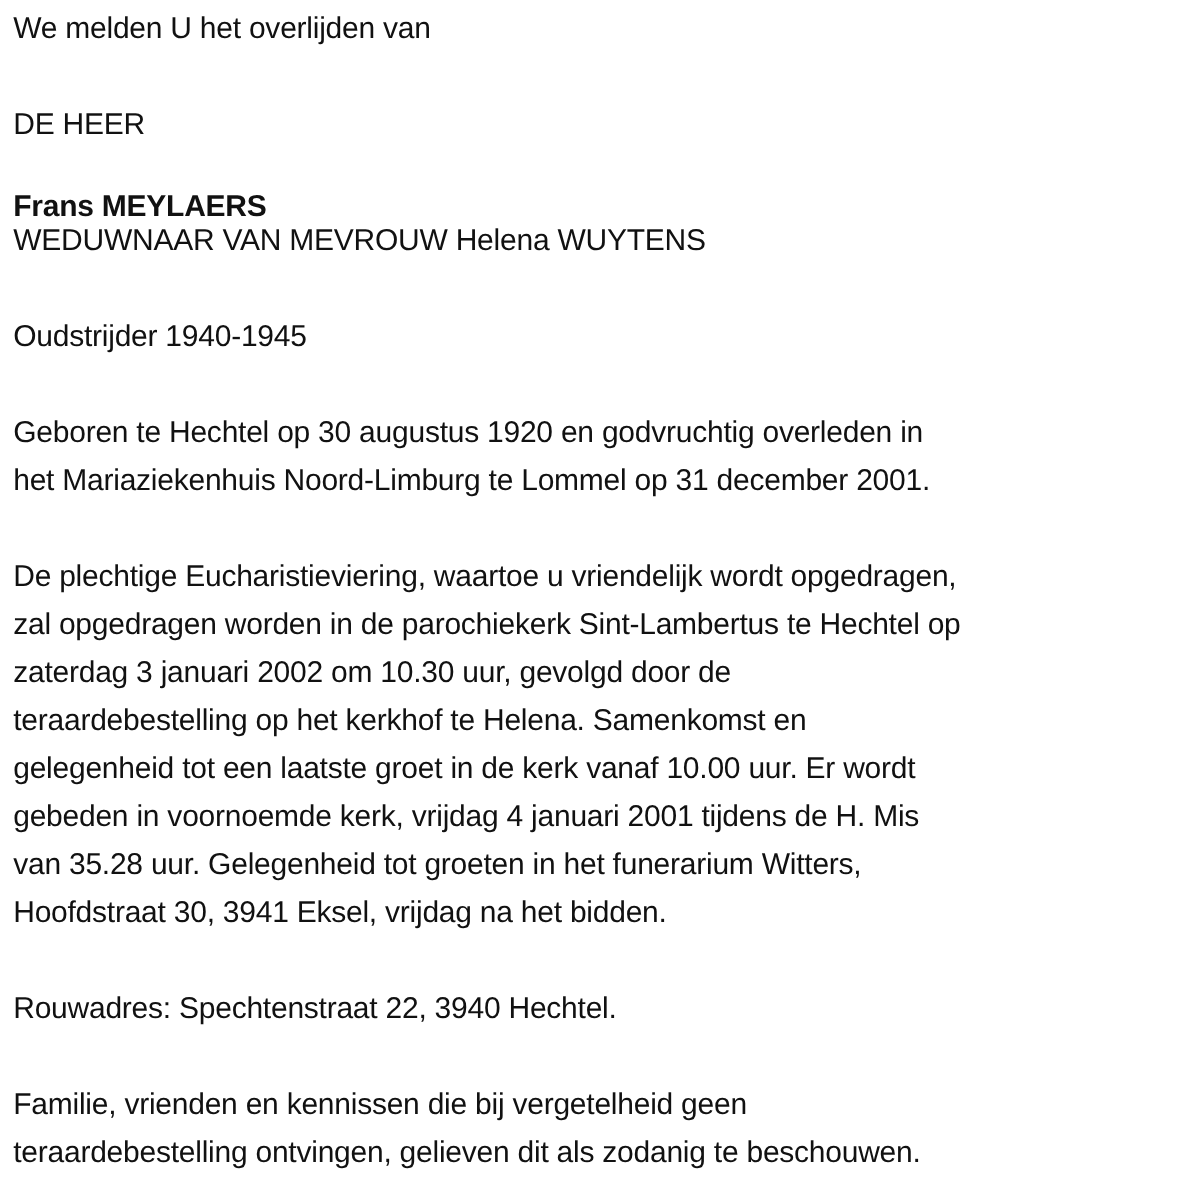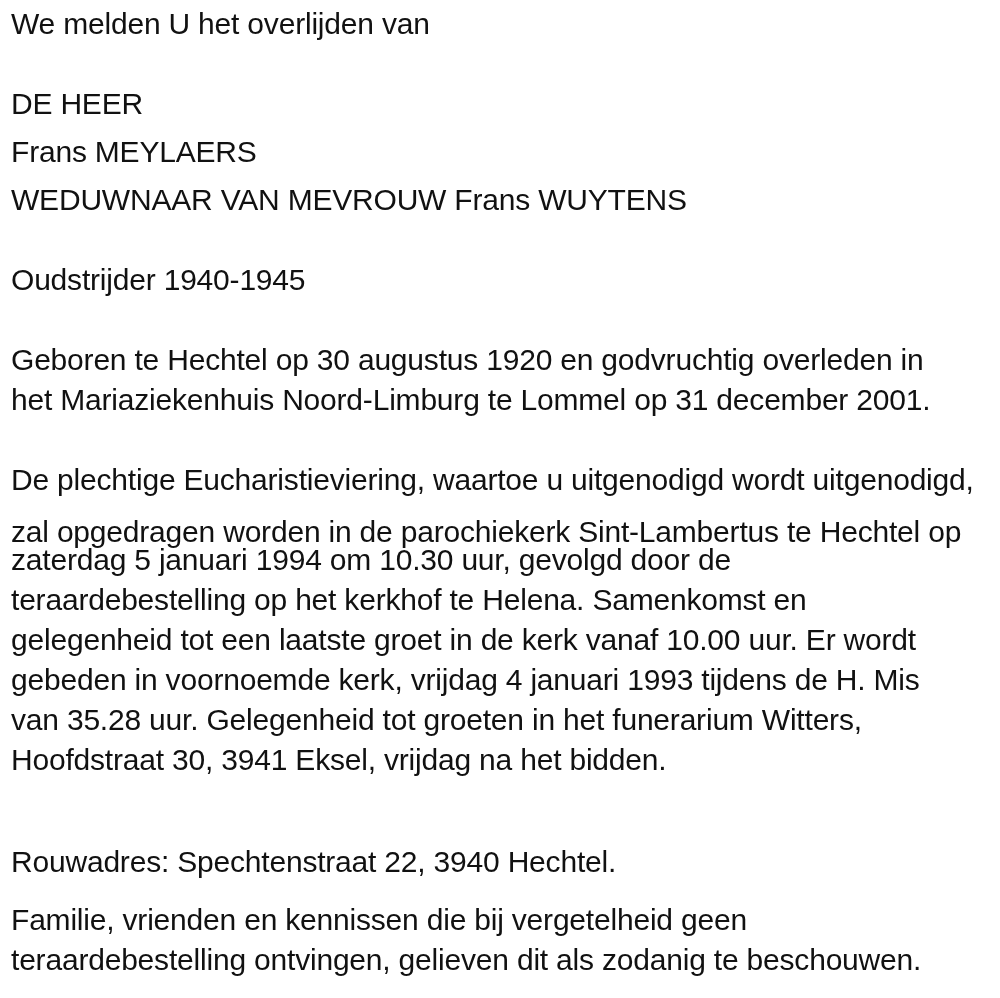--- a/index.html
+++ b/index.html
@@ -18,50 +18,51 @@
     .doc {
       position: absolute;
       left: 11px;
       top: 0;
       width: 985px;
     }
     .line {
       position: absolute;
       left: 0;
       white-space: nowrap;
-      font-size: 30px;
+      font-size: 25px;
       line-height: 40px;
       height: 40px;
       letter-spacing: -0.2px;
     }
     .bold {
-      font-weight: normal;
+      font-weight: bold;
+      margin-top: 20px;
     }
   </style>
 </head>
 <body>
 
 <div class="doc">
   <div class="line" style="top:4px">We melden U het overlijden van</div>
 
   <div class="line" style="top:84px">DE HEER</div>
   <div class="line bold" style="top:132px">Frans MEYLAERS</div>
-  <div class="line" style="top:180px">WEDUWNAAR VAN MEVROUW Frans WUYTENS</div>
+  <div class="line" style="top:180px">WEDUWNAAR VAN MEVROUW Helena WUYTENS</div>
 
   <div class="line" style="top:260px">Oudstrijder 1940-1945</div>
 
   <div class="line" style="top:340px">Geboren te Hechtel op 30 augustus 1920 en godvruchtig overleden in</div>
   <div class="line" style="top:380px">het Mariaziekenhuis Noord-Limburg te Lommel op 31 december 2001.</div>
 
-  <div class="line" style="top:460px">De plechtige Eucharistieviering, waartoe u uitgenodigd wordt uitgenodigd,</div>
-  <div class="line" style="top:512px">zal opgedragen worden in de parochiekerk Sint-Lambertus te Hechtel op</div>
-  <div class="line" style="top:540px">zaterdag 5 januari 1994 om 10.30 uur, gevolgd door de</div>
+  <div class="line" style="top:460px">De plechtige Eucharistieviering, waartoe u vriendelijk wordt opgedragen,</div>
+  <div class="line" style="top:500px">zal opgedragen worden in de parochiekerk Sint-Lambertus te Hechtel op</div>
+  <div class="line" style="top:540px">zaterdag 3 januari 2002 om 10.30 uur, gevolgd door de</div>
   <div class="line" style="top:580px">teraardebestelling op het kerkhof te Helena. Samenkomst en</div>
   <div class="line" style="top:620px">gelegenheid tot een laatste groet in de kerk vanaf 10.00 uur. Er wordt</div>
-  <div class="line" style="top:660px">gebeden in voornoemde kerk, vrijdag 4 januari 1993 tijdens de H. Mis</div>
+  <div class="line" style="top:660px">gebeden in voornoemde kerk, vrijdag 4 januari 2001 tijdens de H. Mis</div>
   <div class="line" style="top:700px">van 35.28 uur. Gelegenheid tot groeten in het funerarium Witters,</div>
   <div class="line" style="top:740px">Hoofdstraat 30, 3941 Eksel, vrijdag na het bidden.</div>
 
-  <div class="line" style="top:842px">Rouwadres: Spechtenstraat 22, 3940 Hechtel.</div>
+  <div class="line" style="top:820px">Rouwadres: Spechtenstraat 22, 3940 Hechtel.</div>
 
   <div class="line" style="top:900px">Familie, vrienden en kennissen die bij vergetelheid geen</div>
   <div class="line" style="top:940px">teraardebestelling ontvingen, gelieven dit als zodanig te beschouwen.</div>
 </div>
 
 </body></html>

